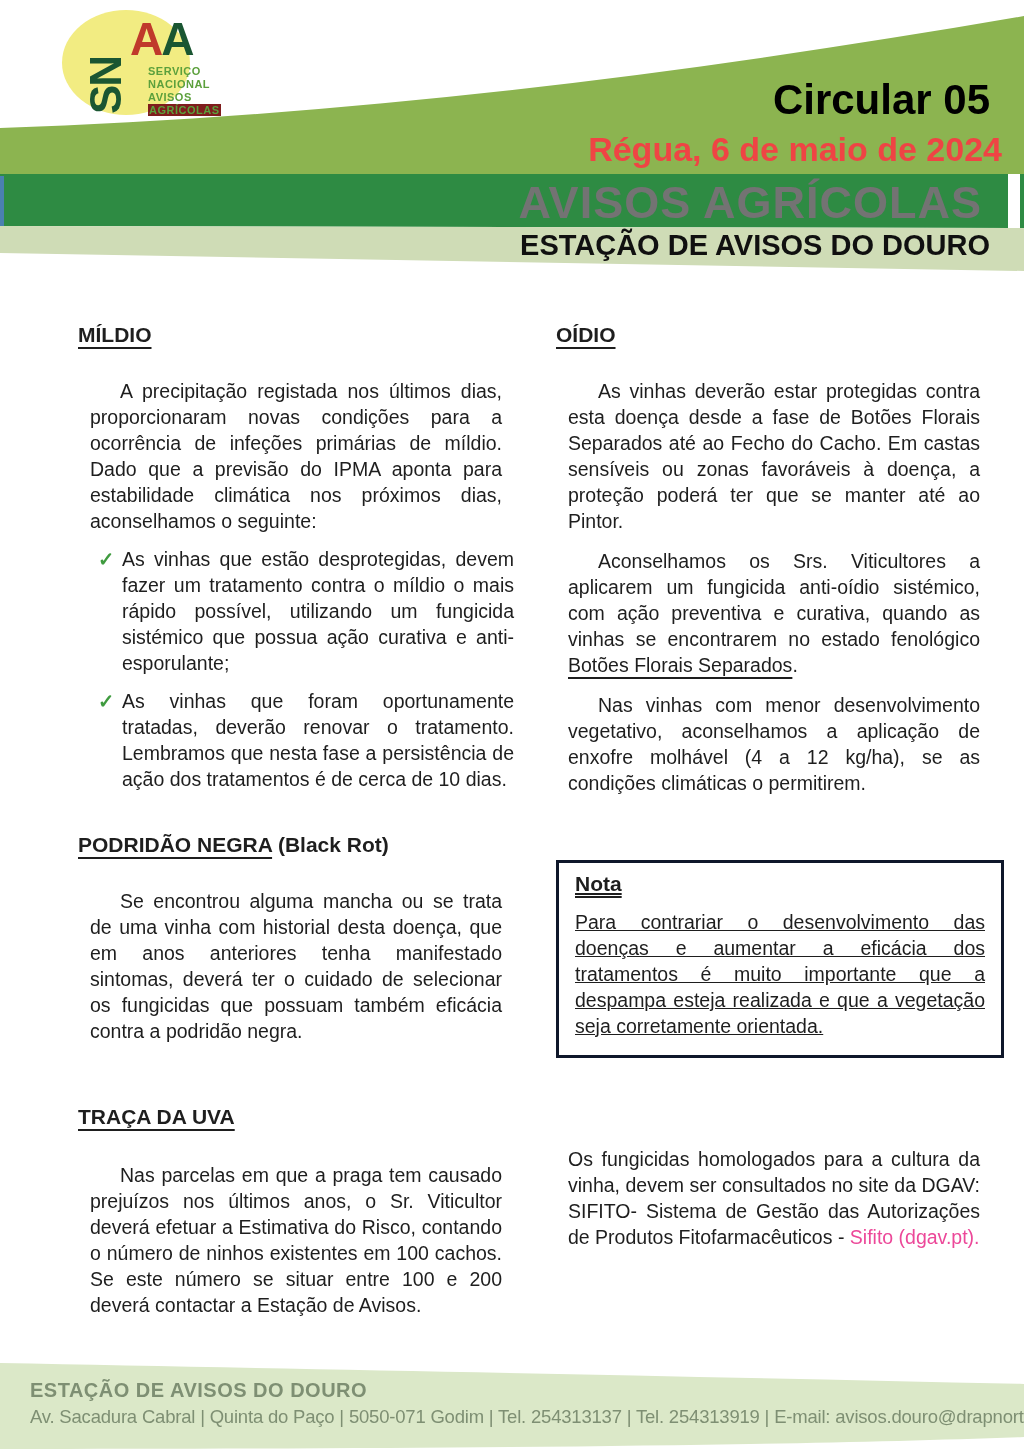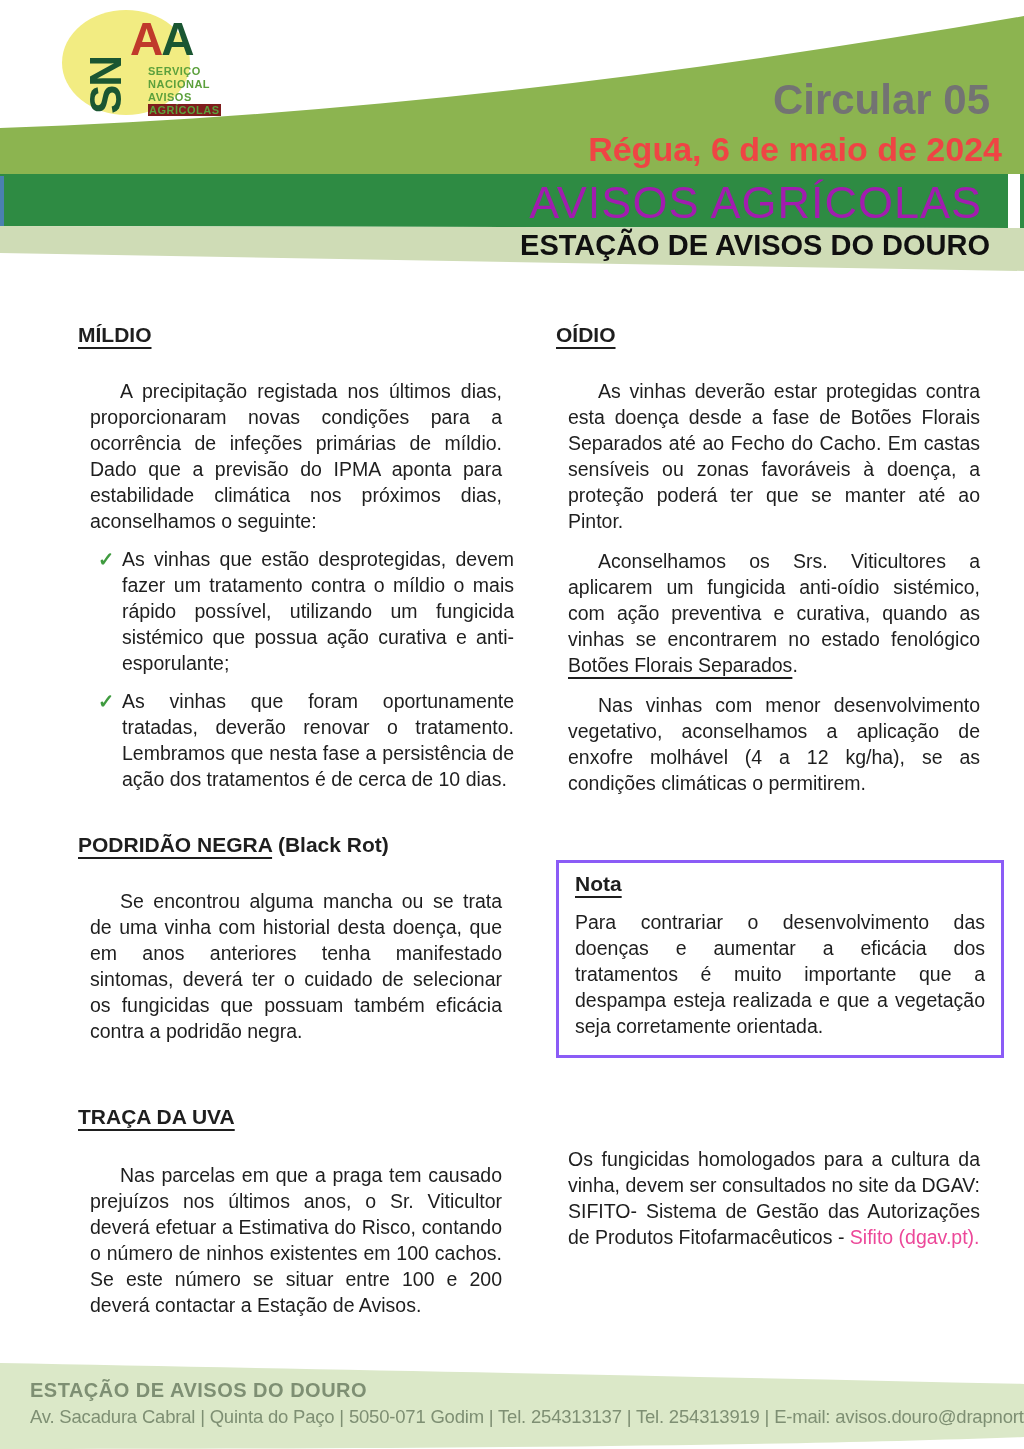--- a/index.html
+++ b/index.html
@@ -17,37 +17,37 @@
            font-size:44px;font-weight:800;letter-spacing:-2px;color:#1a5632;line-height:1;}
   .logo-aa{position:absolute;left:68px;top:8px;font-size:46px;font-weight:800;line-height:1;letter-spacing:-2px;}
   .logo-aa .a1{color:#c0392b;}
   .logo-aa .a2{color:#1a5632;}
   .logo-lines{position:absolute;left:86px;top:57px;width:100px;text-align:left;
               font-size:11px;line-height:13px;font-weight:700;color:#5ca03c;letter-spacing:0.5px;}
   .logo-lines .chip{background:#7f1d1d;padding:0 1px;}
 
   
   .hdr{position:absolute;text-align:right;white-space:nowrap;}
-  .hdr-circular{top:76px;right:34px;font-size:42px;font-weight:700;color:#737373;}
+  .hdr-circular{top:76px;right:34px;font-size:42px;font-weight:700;color:#000000;}
   .hdr-date{top:130px;right:22px;font-size:34px;font-weight:700;color:#ef4444;}
-  .hdr-banner{top:177px;right:42px;font-size:45px;font-weight:400;color:#a21caf;letter-spacing:1px;}
+  .hdr-banner{top:177px;right:42px;font-size:45px;font-weight:700;color:#737373;letter-spacing:1px;}
   .hdr-station{top:229px;right:34px;font-size:29px;font-weight:700;color:#101010;}
 
   
   .col{position:absolute;top:302px;width:436px;font-size:19.5px;line-height:26px;text-align:justify;}
   .col-left{left:78px;}
   .col-right{left:556px;}
   .sec-h{font-size:21px;font-weight:700;text-align:left;line-height:26px;}
   .u{text-decoration:underline;text-decoration-thickness:2px;text-underline-offset:5px;}
   .para{text-indent:30px;margin:12px;}
   .noindent{text-indent:0;}
   .bullet{display:flex;margin-left:20px;}
   .bullet .check{flex:0 0 24px;color:#3f9b3f;font-weight:700;text-align:left;}
   .bullet .btext{flex:1;text-align:justify;}
-  .nota-box{border:3px solid #8b5cf6;padding:8px 16px 16px 16px;margin-right:-12px;}
+  .nota-box{border:3px solid #0f172a;padding:8px 16px 16px 16px;margin-right:-12px;text-decoration:underline;}
   .nota-box .sec-h{margin-bottom:12px;}
   .nota-box p{margin:0 0 14px 0;text-align:justify;}
   .nota-box p:last-child{margin-bottom:0;}
   .link{color:#ec4899;cursor:pointer;}
 
   
   .mt8{margin-top:20px;}   .mt12{margin-top:12px;} .mt14{margin-top:14px;}
   .mt30{margin-top:30px;} .mt32{margin-top:32px;} .mt40{margin-top:40px;}
   .mt60{margin-top:60px;} .mt64{margin-top:64px;} .mt88{margin-top:88px;}
 

